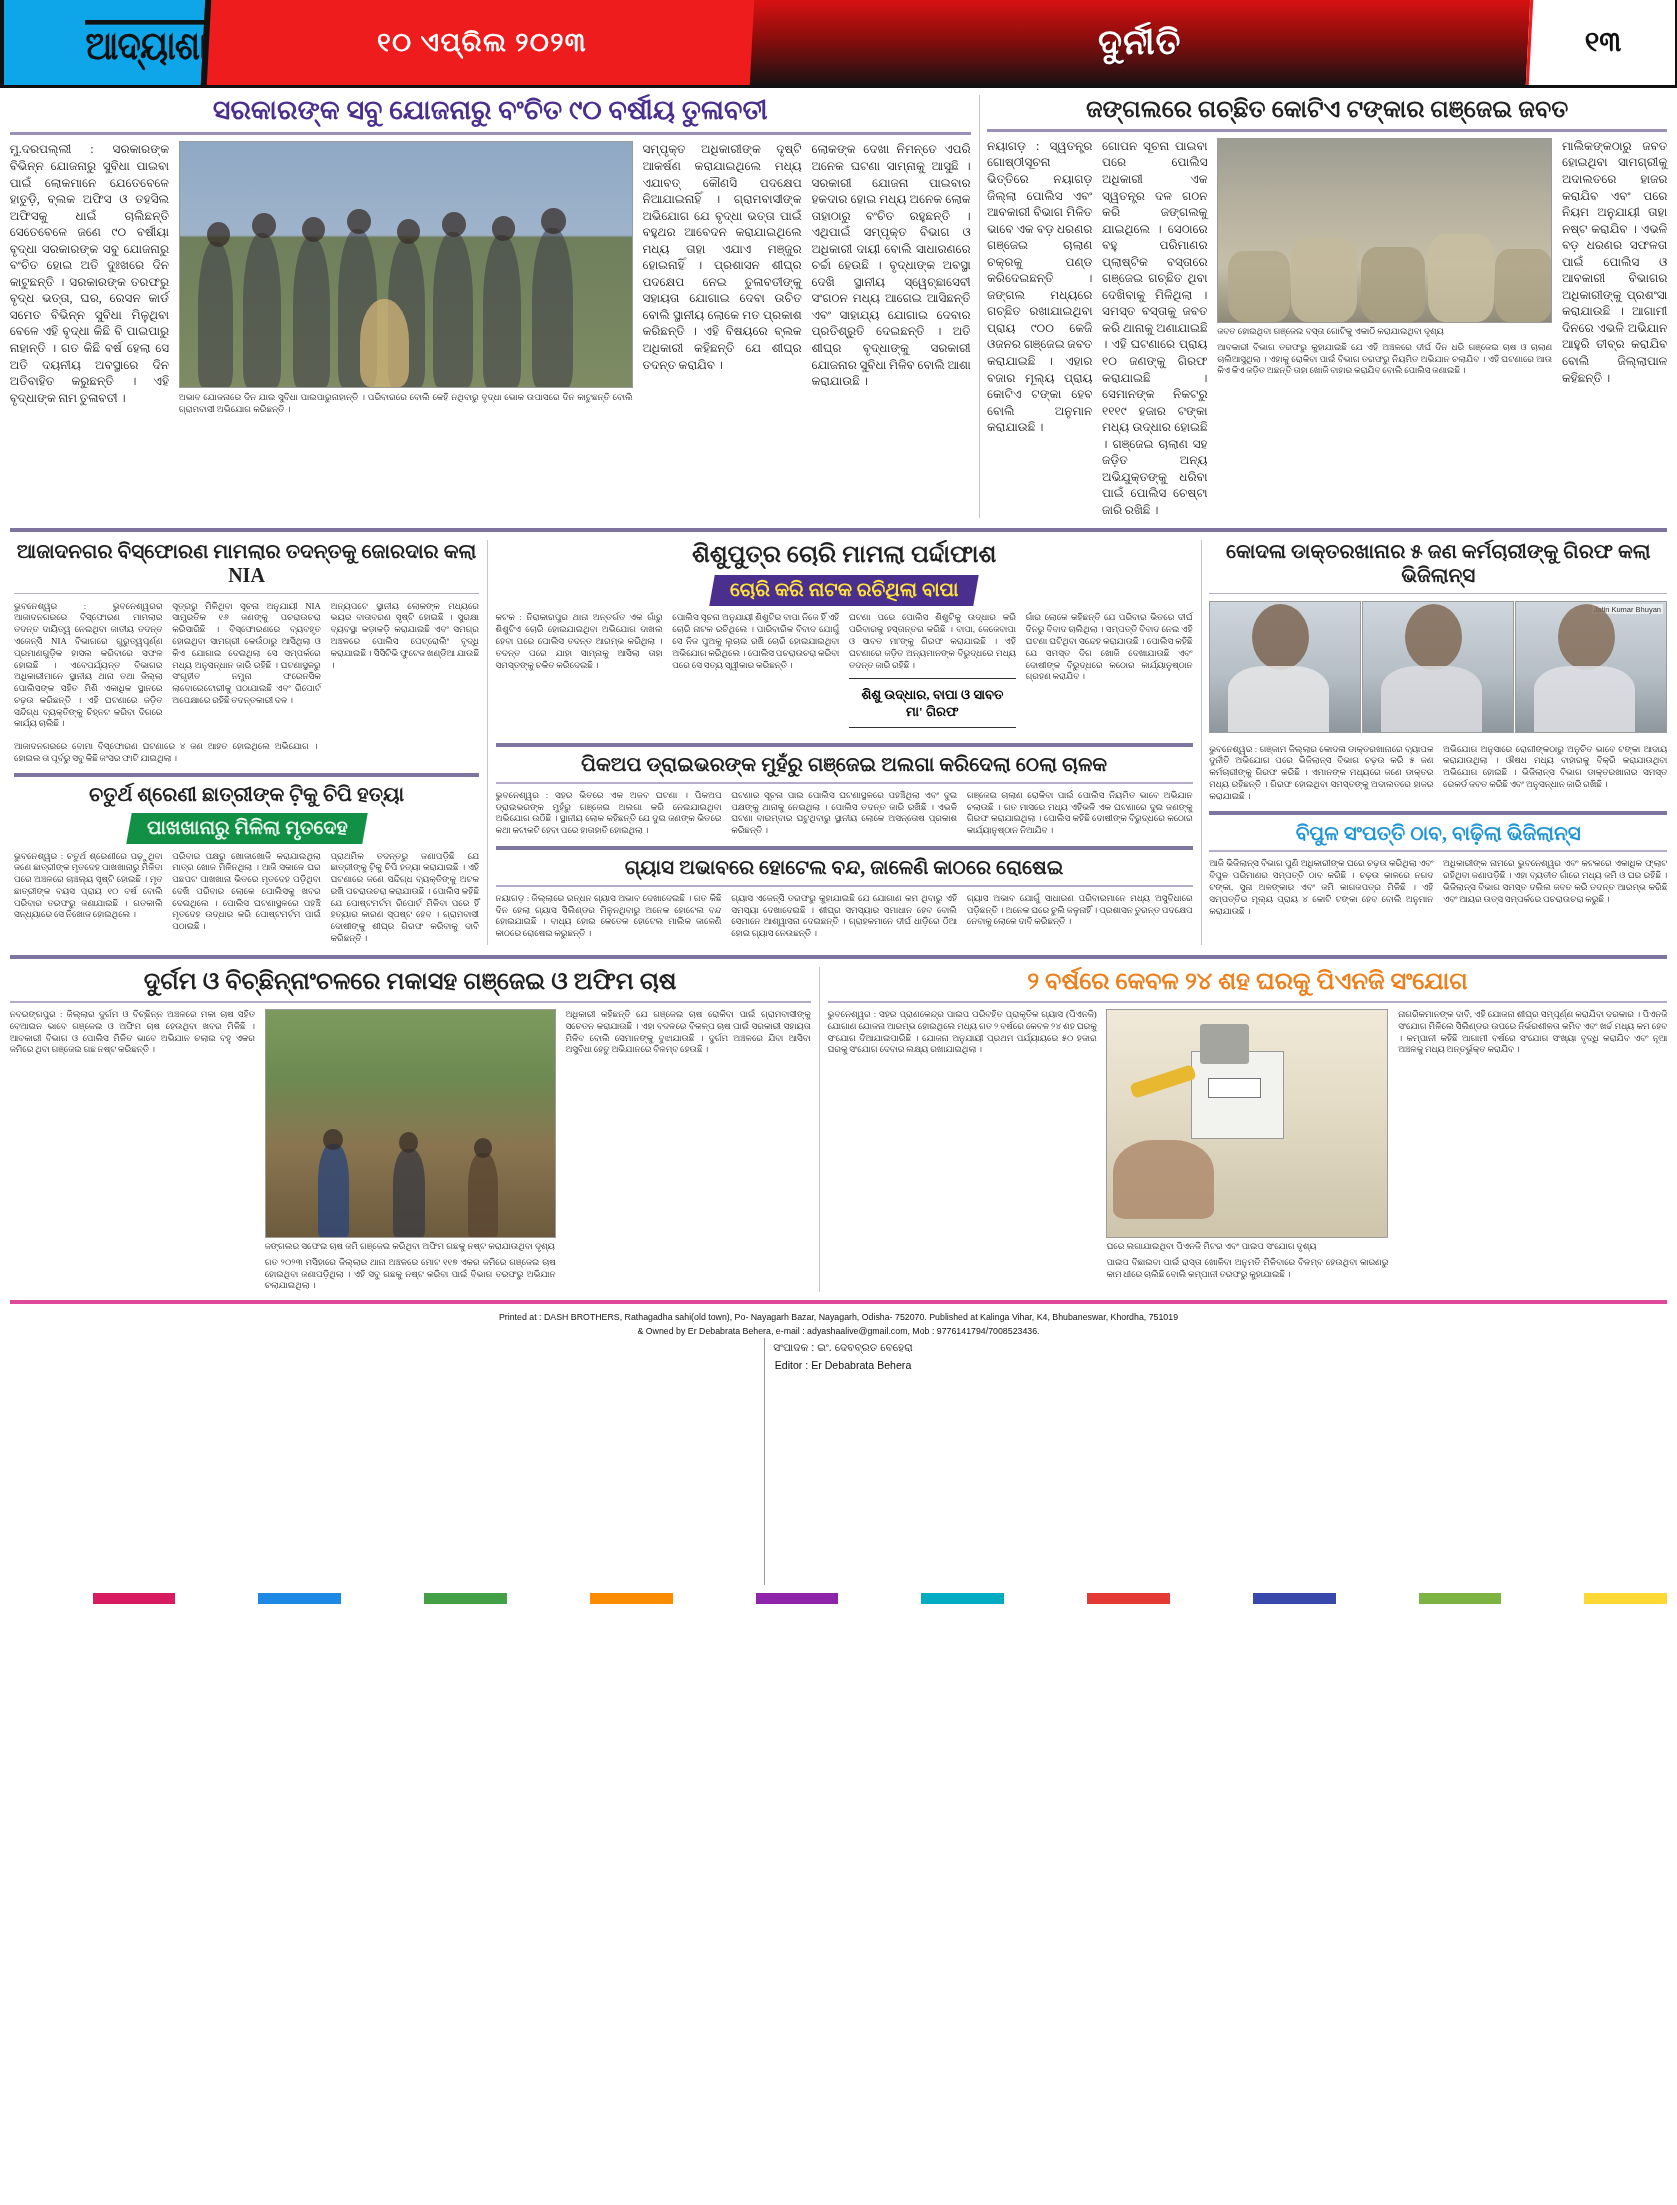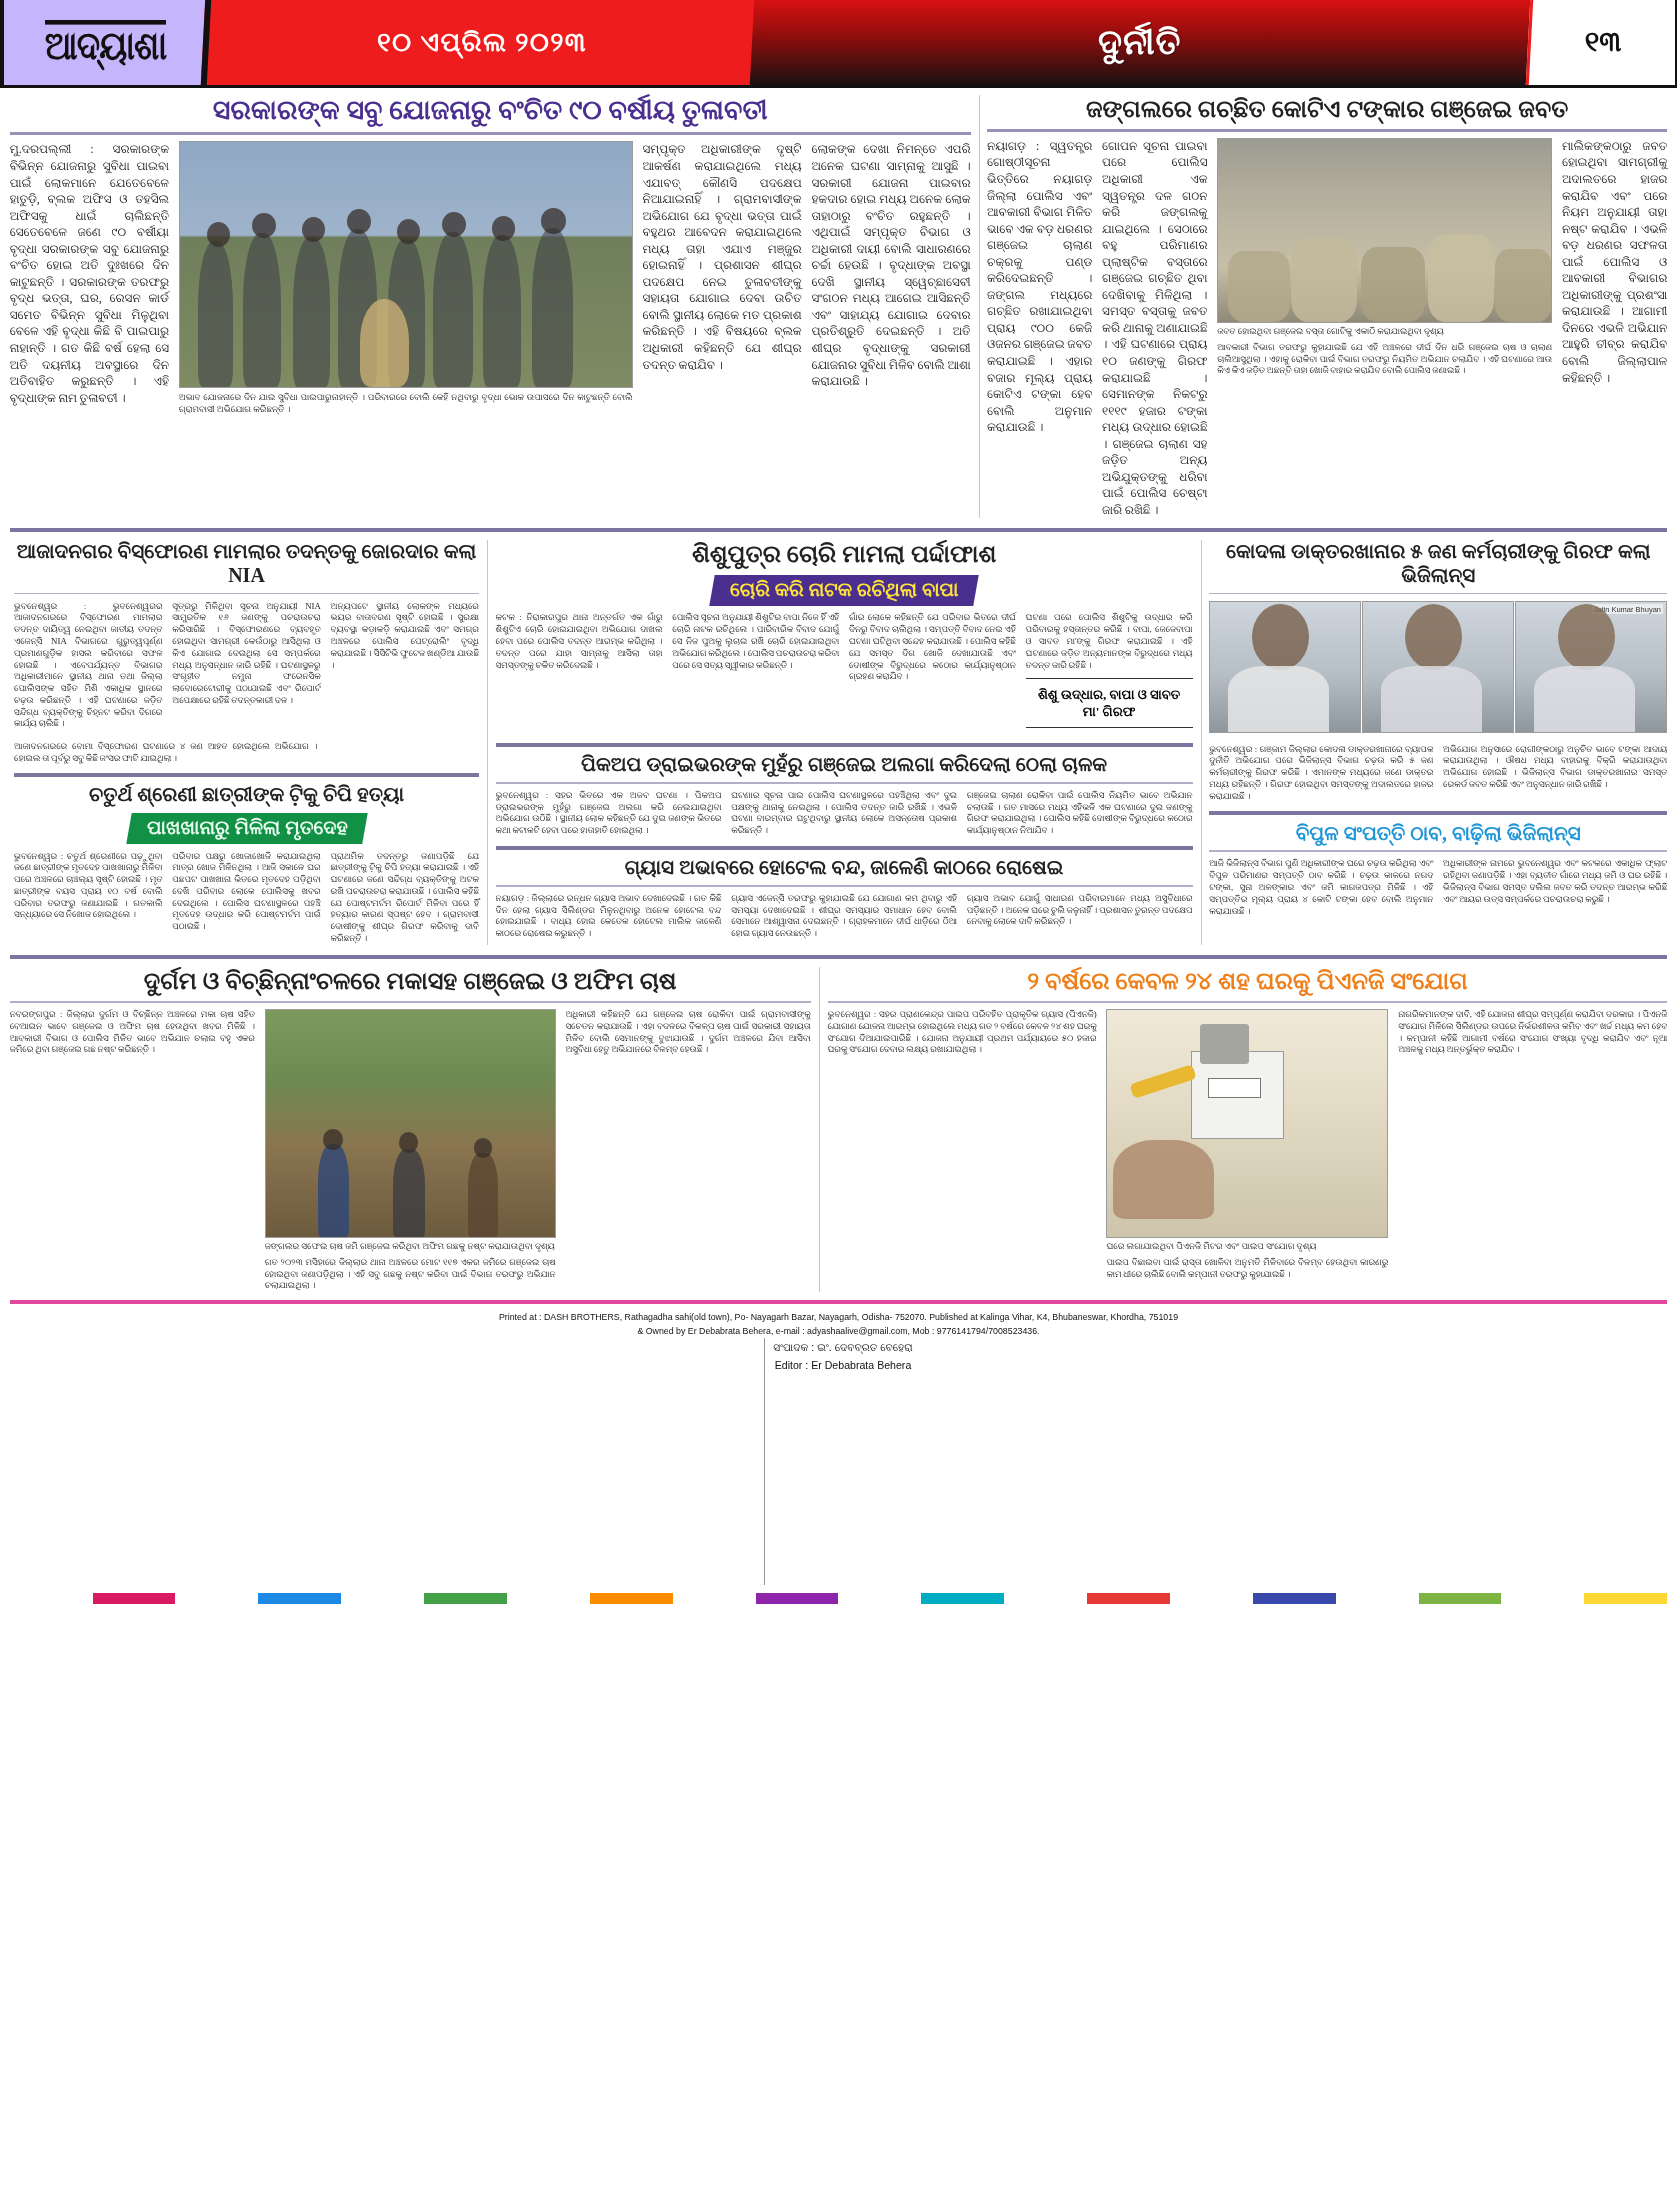--- a/index.html
+++ b/index.html
@@ -18,23 +18,23 @@
   
   .masthead {
     position: relative;
     height: 88px;
     display: flex;
     align-items: stretch;
     border-bottom: 3.1px solid #111;
   }
   .mh-logo-box {
     width: 207px;
-    display: flex; align-items: center; justify-content: center;
+    display: flex; align-items: center; justify-content: flex-end;
     border-left: 4px solid #111;
-    background: #c4b5fd;
+    background: #0ea5e9;
   }
   .mh-logo {
     font-family: "Liberation Serif", serif;
     font-size: 34px; font-weight: bold; color: #111;
     letter-spacing: -0.9px;
     border-top: 4.9px solid #111;
     line-height: 1.0;
     padding-top: 1.8px;
     transform: scaleY(1.15);
   }
@@ -359,27 +359,27 @@
         </div>
       </div>
       <div class="colset">
         <div class="col">
             <div class="body sm">କଟକ : ନିରାକାରପୁର ଥାନା ଅନ୍ତର୍ଗତ ଏକ ଗାଁରୁ ଶିଶୁଟିଏ ଚୋରି ହୋଇଯାଇଥିବା ଅଭିଯୋଗ ଦାଖଲ ହେବା ପରେ ପୋଲିସ ତଦନ୍ତ ଆରମ୍ଭ କରିଥିଲା । ତଦନ୍ତ ପରେ ଯାହା ସାମ୍ନାକୁ ଆସିଲା ତାହା ସମସ୍ତଙ୍କୁ ଚକିତ କରିଦେଇଛି ।</div>
           </div>
         <div class="col">
             <div class="body sm">ପୋଲିସ ସୂଚନା ଅନୁଯାୟୀ ଶିଶୁଟିର ବାପା ନିଜେ ହିଁ ଏହି ଚୋରି ନାଟକ ରଚିଥିଲେ । ପାରିବାରିକ ବିବାଦ ଯୋଗୁଁ ସେ ନିଜ ପୁଅକୁ ଲୁଚାଇ ରଖି ଚୋରି ହୋଇଯାଇଥିବା ଅଭିଯୋଗ କରିଥିଲେ । ପୋଲିସ ପଚରାଉଚରା କରିବା ପରେ ସେ ସତ୍ୟ ସ୍ୱୀକାର କରିଛନ୍ତି ।</div>
           </div>
         <div class="col">
-            <div class="body sm">ଗାଁର ଲୋକେ କହିଛନ୍ତି ଯେ ପରିବାର ଭିତରେ ଦୀର୍ଘ ଦିନରୁ ବିବାଦ ଚାଲିଥିଲା । ସମ୍ପତ୍ତି ବିବାଦ ନେଇ ଏହି ଘଟଣା ଘଟିଥିବା ସନ୍ଦେହ କରାଯାଉଛି । ପୋଲିସ କହିଛି ଯେ ସମସ୍ତ ଦିଗ ଖୋଜି ଦେଖାଯାଉଛି ଏବଂ ଦୋଷୀଙ୍କ ବିରୁଦ୍ଧରେ କଠୋର କାର୍ଯ୍ୟାନୁଷ୍ଠାନ ଗ୍ରହଣ କରାଯିବ ।</div>
-          </div>
-        <div class="col">
           <div class="body sm">ଘଟଣା ପରେ ପୋଲିସ ଶିଶୁଟିକୁ ଉଦ୍ଧାର କରି ପରିବାରକୁ ହସ୍ତାନ୍ତର କରିଛି । ବାପା, ଜେଜେବାପା ଓ ସାବତ ମା'ଙ୍କୁ ଗିରଫ କରାଯାଇଛି । ଏହି ଘଟଣାରେ ଜଡ଼ିତ ଅନ୍ୟମାନଙ୍କ ବିରୁଦ୍ଧରେ ମଧ୍ୟ ତଦନ୍ତ ଜାରି ରହିଛି ।</div>
           <div style="margin:6.2px 0; padding:7px 4.4px; border-top:1.8px solid #333; border-bottom:1.8px solid #333; text-align:center;
                       font-family:'Liberation Serif',serif; font-weight:bold; font-size:13.2px; line-height:1.3;">ଶିଶୁ ଉଦ୍ଧାର, ବାପା ଓ ସାବତ ମା' ଗିରଫ</div>
         </div>
+        <div class="col">
+            <div class="body sm">ଗାଁର ଲୋକେ କହିଛନ୍ତି ଯେ ପରିବାର ଭିତରେ ଦୀର୍ଘ ଦିନରୁ ବିବାଦ ଚାଲିଥିଲା । ସମ୍ପତ୍ତି ବିବାଦ ନେଇ ଏହି ଘଟଣା ଘଟିଥିବା ସନ୍ଦେହ କରାଯାଉଛି । ପୋଲିସ କହିଛି ଯେ ସମସ୍ତ ଦିଗ ଖୋଜି ଦେଖାଯାଉଛି ଏବଂ ଦୋଷୀଙ୍କ ବିରୁଦ୍ଧରେ କଠୋର କାର୍ଯ୍ୟାନୁଷ୍ଠାନ ଗ୍ରହଣ କରାଯିବ ।</div>
+          </div>
       </div>
 
       <div class="hrule dark" style="margin-top:8.8px;"></div>
 
       <div class="hl hl-md">ପିକଅପ ଡ୍ରାଇଭରଙ୍କ ମୁହଁରୁ ଗଞ୍ଜେଇ ଅଲଗା କରିଦେଲା ଠେଲା ଚାଳକ</div>
       <div class="hrule thin"></div>
       <div class="colset">
         <div class="col">
             <div class="body sm">ଭୁବନେଶ୍ୱର : ସହର ଭିତରେ ଏକ ଅଜବ ଘଟଣା । ପିକଅପ ଡ୍ରାଇଭରଙ୍କ ମୁହଁରୁ ଗଞ୍ଜେଇ ଅଲଗା କରି ନେଇଯାଇଥିବା ଅଭିଯୋଗ ଉଠିଛି । ସ୍ଥାନୀୟ ଲୋକ କହିଛନ୍ତି ଯେ ଦୁଇ ଜଣଙ୍କ ଭିତରେ କଥା କଟାକଟି ହେବା ପରେ ହାତାହାତି ହୋଇଥିଲା ।</div>
           </div>

